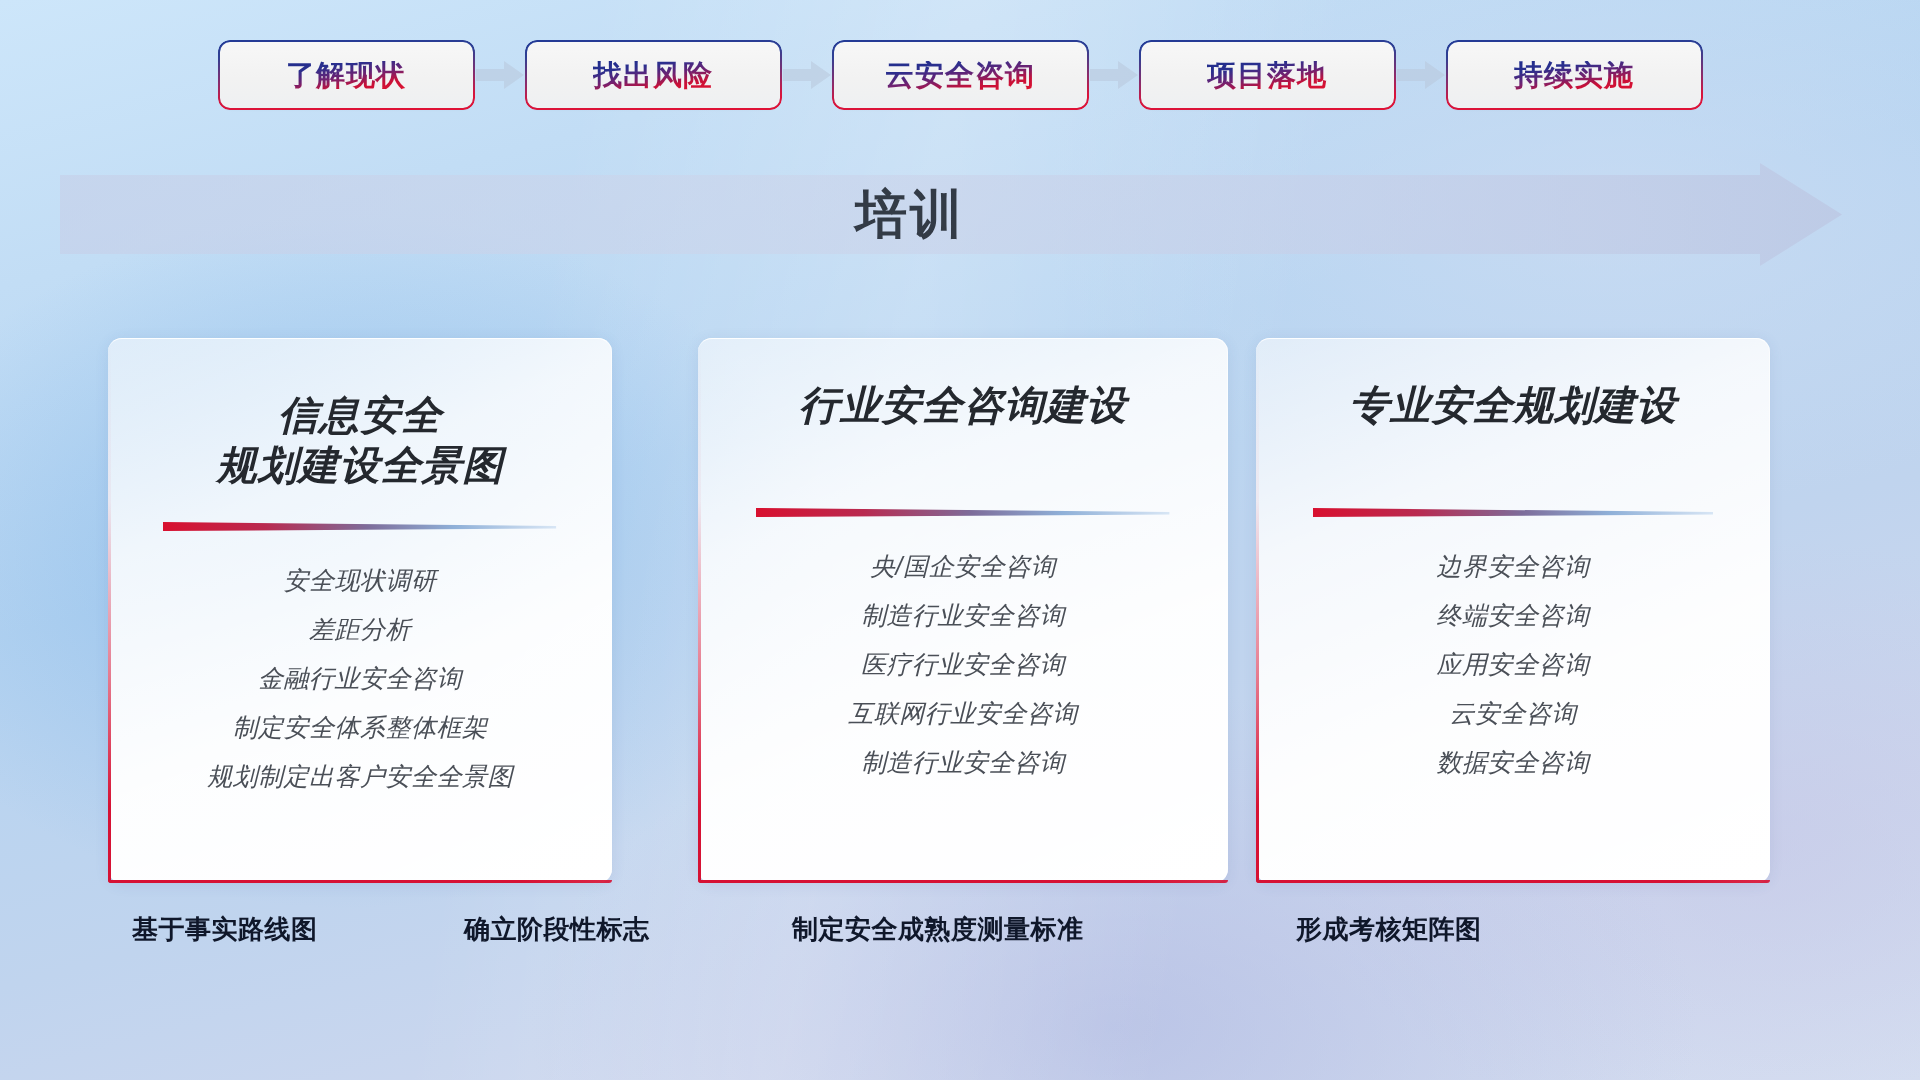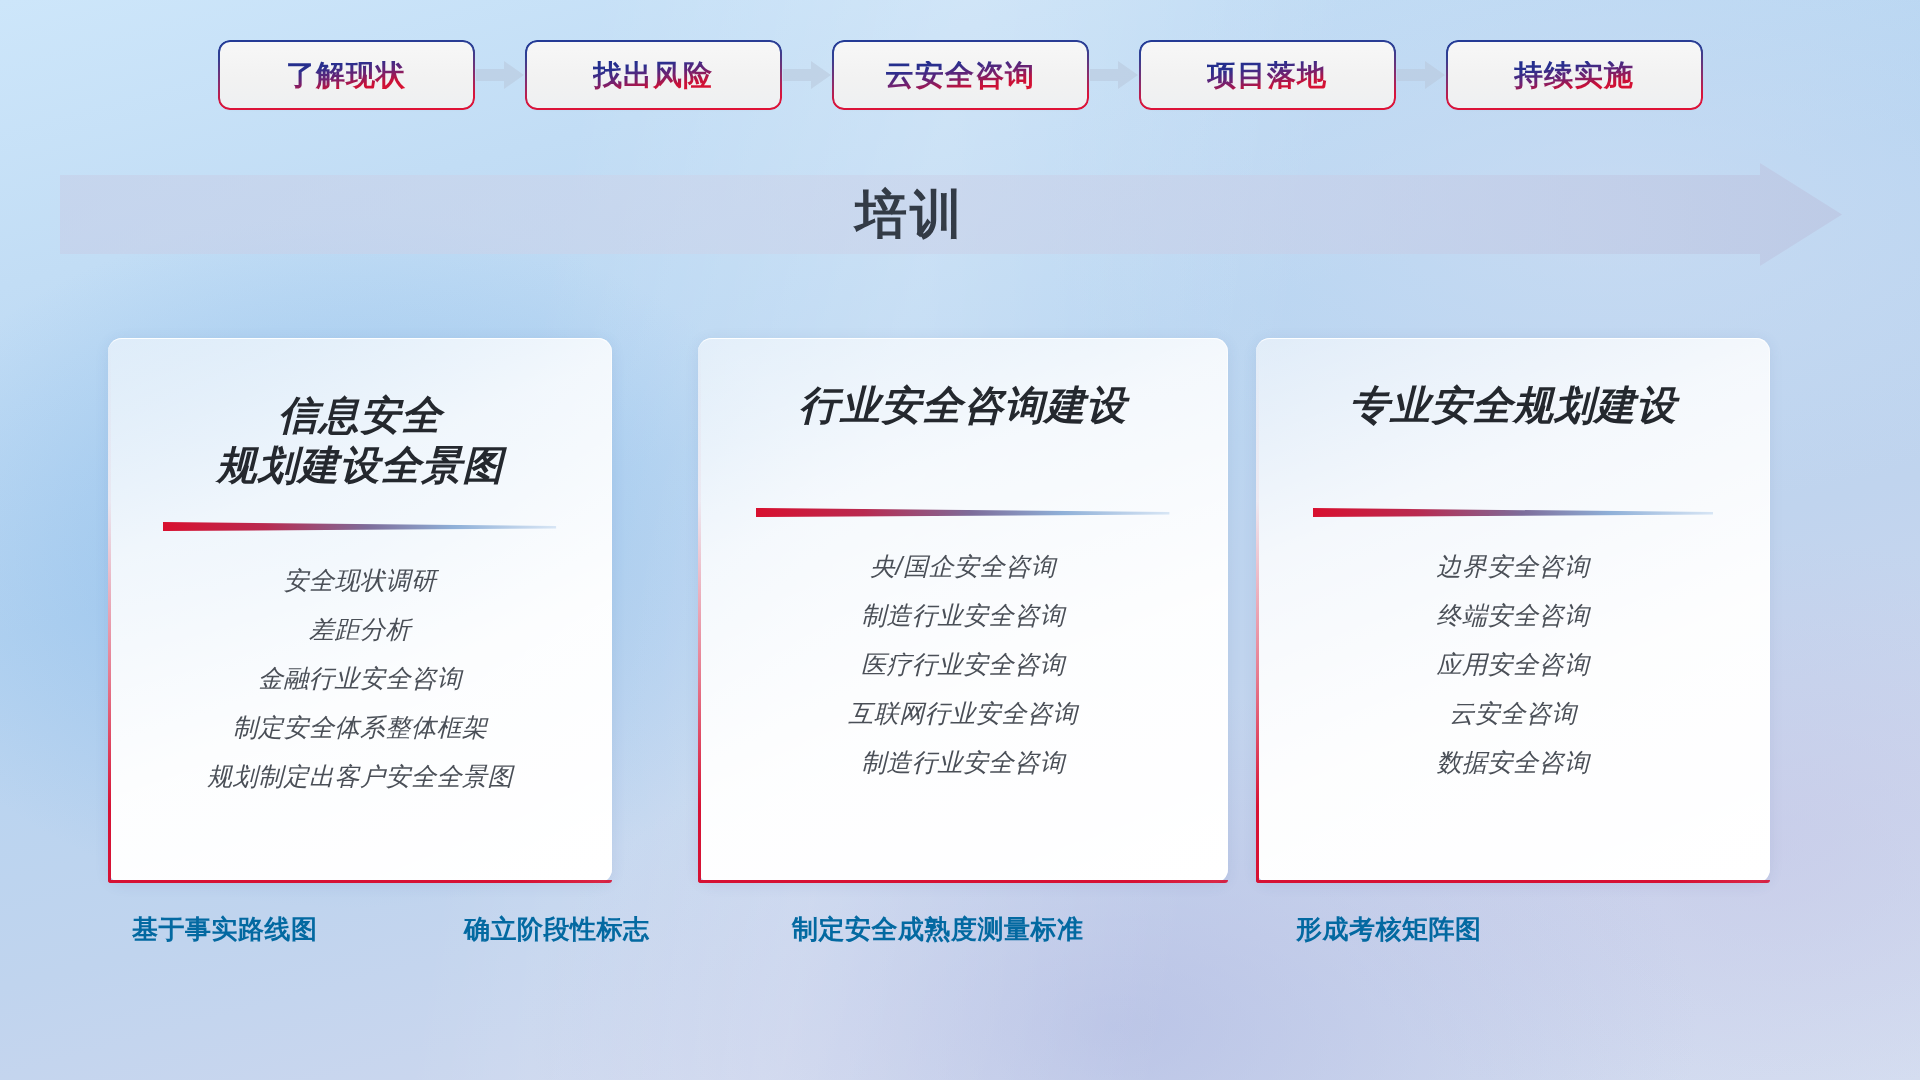--- a/index.html
+++ b/index.html
@@ -215,21 +215,21 @@
     top: 912px;
     width: 1920px;
     height: 54px;
     z-index: 3;
   }
   .footnote {
     position: absolute;
     top: 0;
     font-size: 26px;
     font-weight: 700;
-    color: #0369a1;
+    color: #0f172a;
     letter-spacing: 0.5px;
     white-space: nowrap;
   }
 </style>
 </head>
 <body>
 
 <div id="bg"></div>
 <div id="bg-sheen"></div>
 

